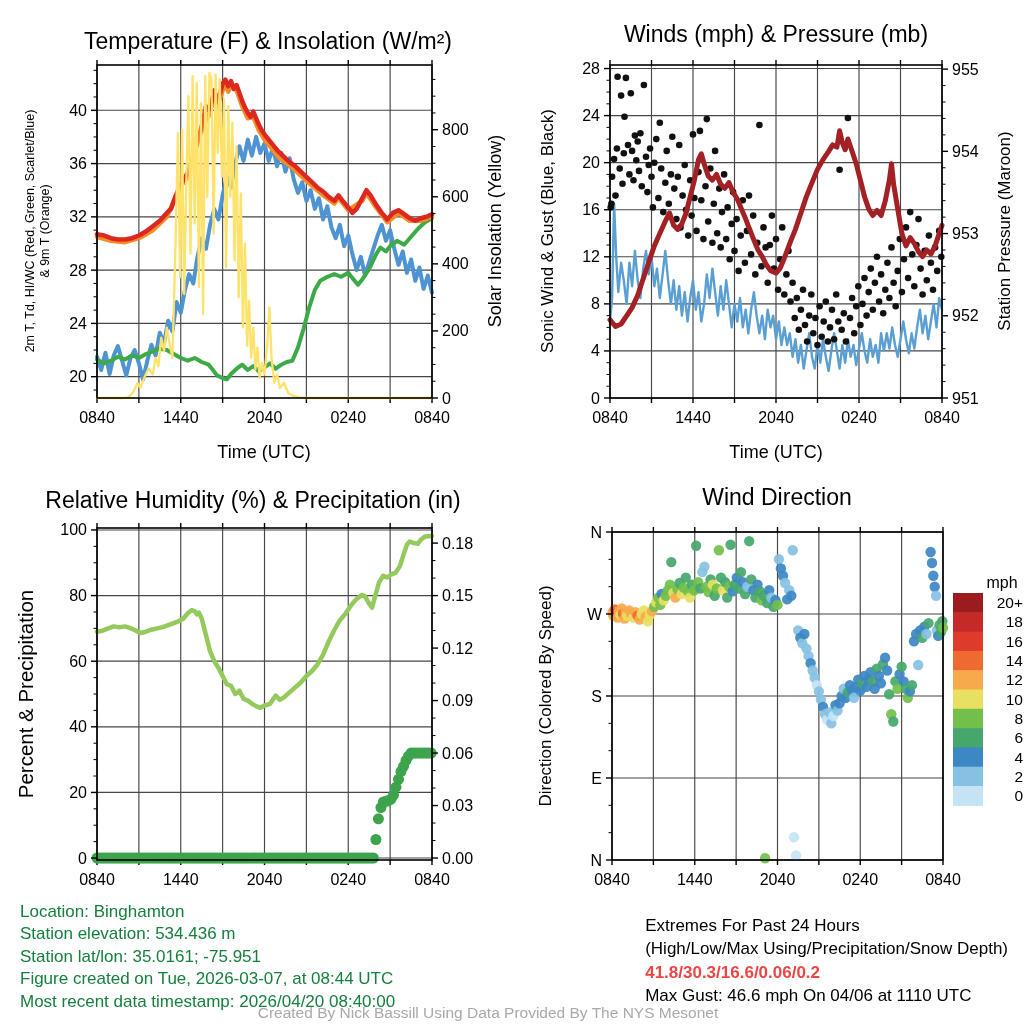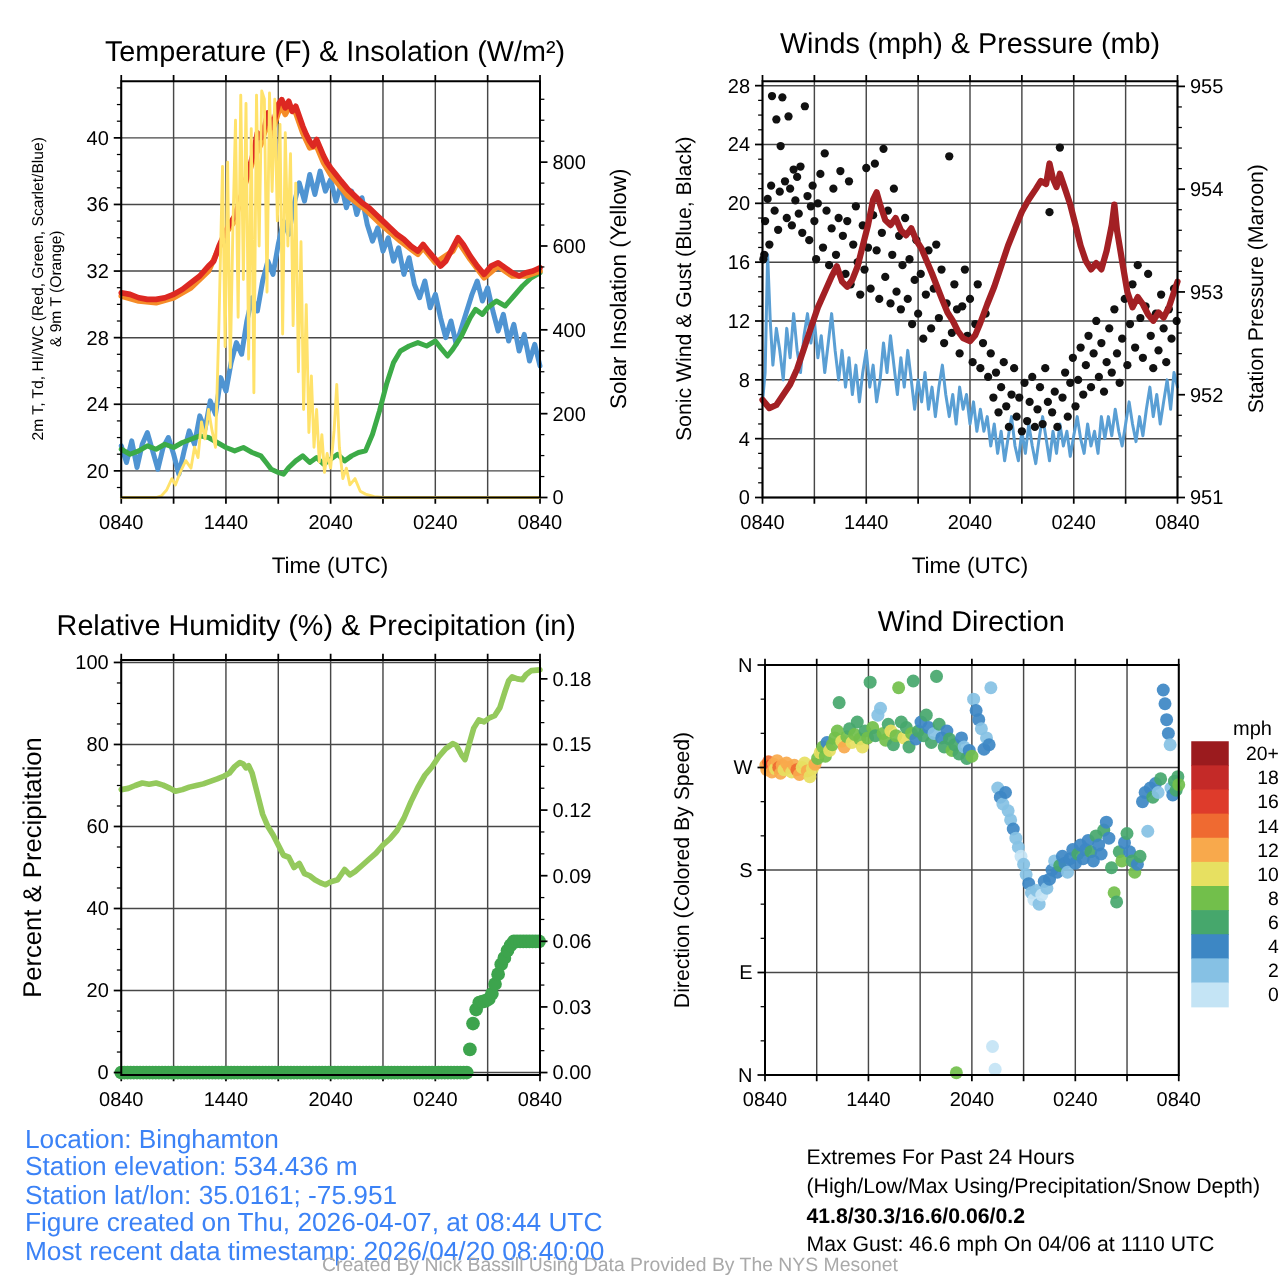--- a/index.html
+++ b/index.html
@@ -1,19 +1,19 @@
 <!DOCTYPE html>
 <html><head>
 <meta charset="utf-8">
 <style>
   html,body{margin:0;padding:0;background:#fff;}
   #canvas{position:relative;width:1024px;height:1024px;background:#ffffff;
           font-family:"Liberation Sans","DejaVu Sans",sans-serif;overflow:hidden;}
   svg text{fill:#000;font-family:"Liberation Sans","DejaVu Sans",sans-serif;}
-  .footer-left{position:absolute;left:20px;top:901px;font-size:21px;line-height:22.4px;color:#3b82f6;}
+  .footer-left{position:absolute;left:20px;top:901px;font-size:17px;line-height:22.4px;color:#15803d;}
   .footer-right{position:absolute;right:16px;top:914px;font-size:17px;line-height:23.4px;text-align:left;color:#000;}
   .footer-right .vals{font-weight:bold;}
   .credit{position:absolute;left:0;top:1004px;width:976px;text-align:center;font-size:15.5px;}
 </style>
 </head>
 <body>
 
 <div id="canvas">
   <svg id="fig" viewBox="0 0 1024 1024" width="1024" height="1024">
     <g>
@@ -923,25 +923,25 @@
 
     <text x="777" y="505" font-size="23" text-anchor="middle">Wind Direction</text>
     <text transform="rotate(-90 551 696)" x="551" y="696" font-size="17" text-anchor="middle">Direction (Colored By Speed)</text>
     <text x="1002" y="588" font-size="16" text-anchor="middle">mph</text>
   </svg>
 
   <div class="footer-left">
     <div>Location: Binghamton</div>
     <div>Station elevation: 534.436 m</div>
     <div>Station lat/lon: 35.0161; -75.951</div>
-    <div>Figure created on Thu, 2026-04-07, at 08:44 UTC</div>
+    <div>Figure created on Tue, 2026-03-07, at 08:44 UTC</div>
     <div>Most recent data timestamp: 2026/04/20 08:40:00</div>
   </div>
 
   <div class="footer-right">
     <div>Extremes For Past 24 Hours</div>
     <div>(High/Low/Max Using/Precipitation/Snow Depth)</div>
-    <div class="vals" style="color: #000000;">41.8/30.3/16.6/0.06/0.2</div>
+    <div class="vals" style="color: #ef4444;">41.8/30.3/16.6/0.06/0.2</div>
     <div>Max Gust: 46.6 mph On 04/06 at 1110 UTC</div>
   </div>
 
   <div class="credit" style="color: rgb(169, 169, 169);">Created By Nick Bassill Using Data Provided By The NYS Mesonet</div>
 </div>
 
 </body></html>

